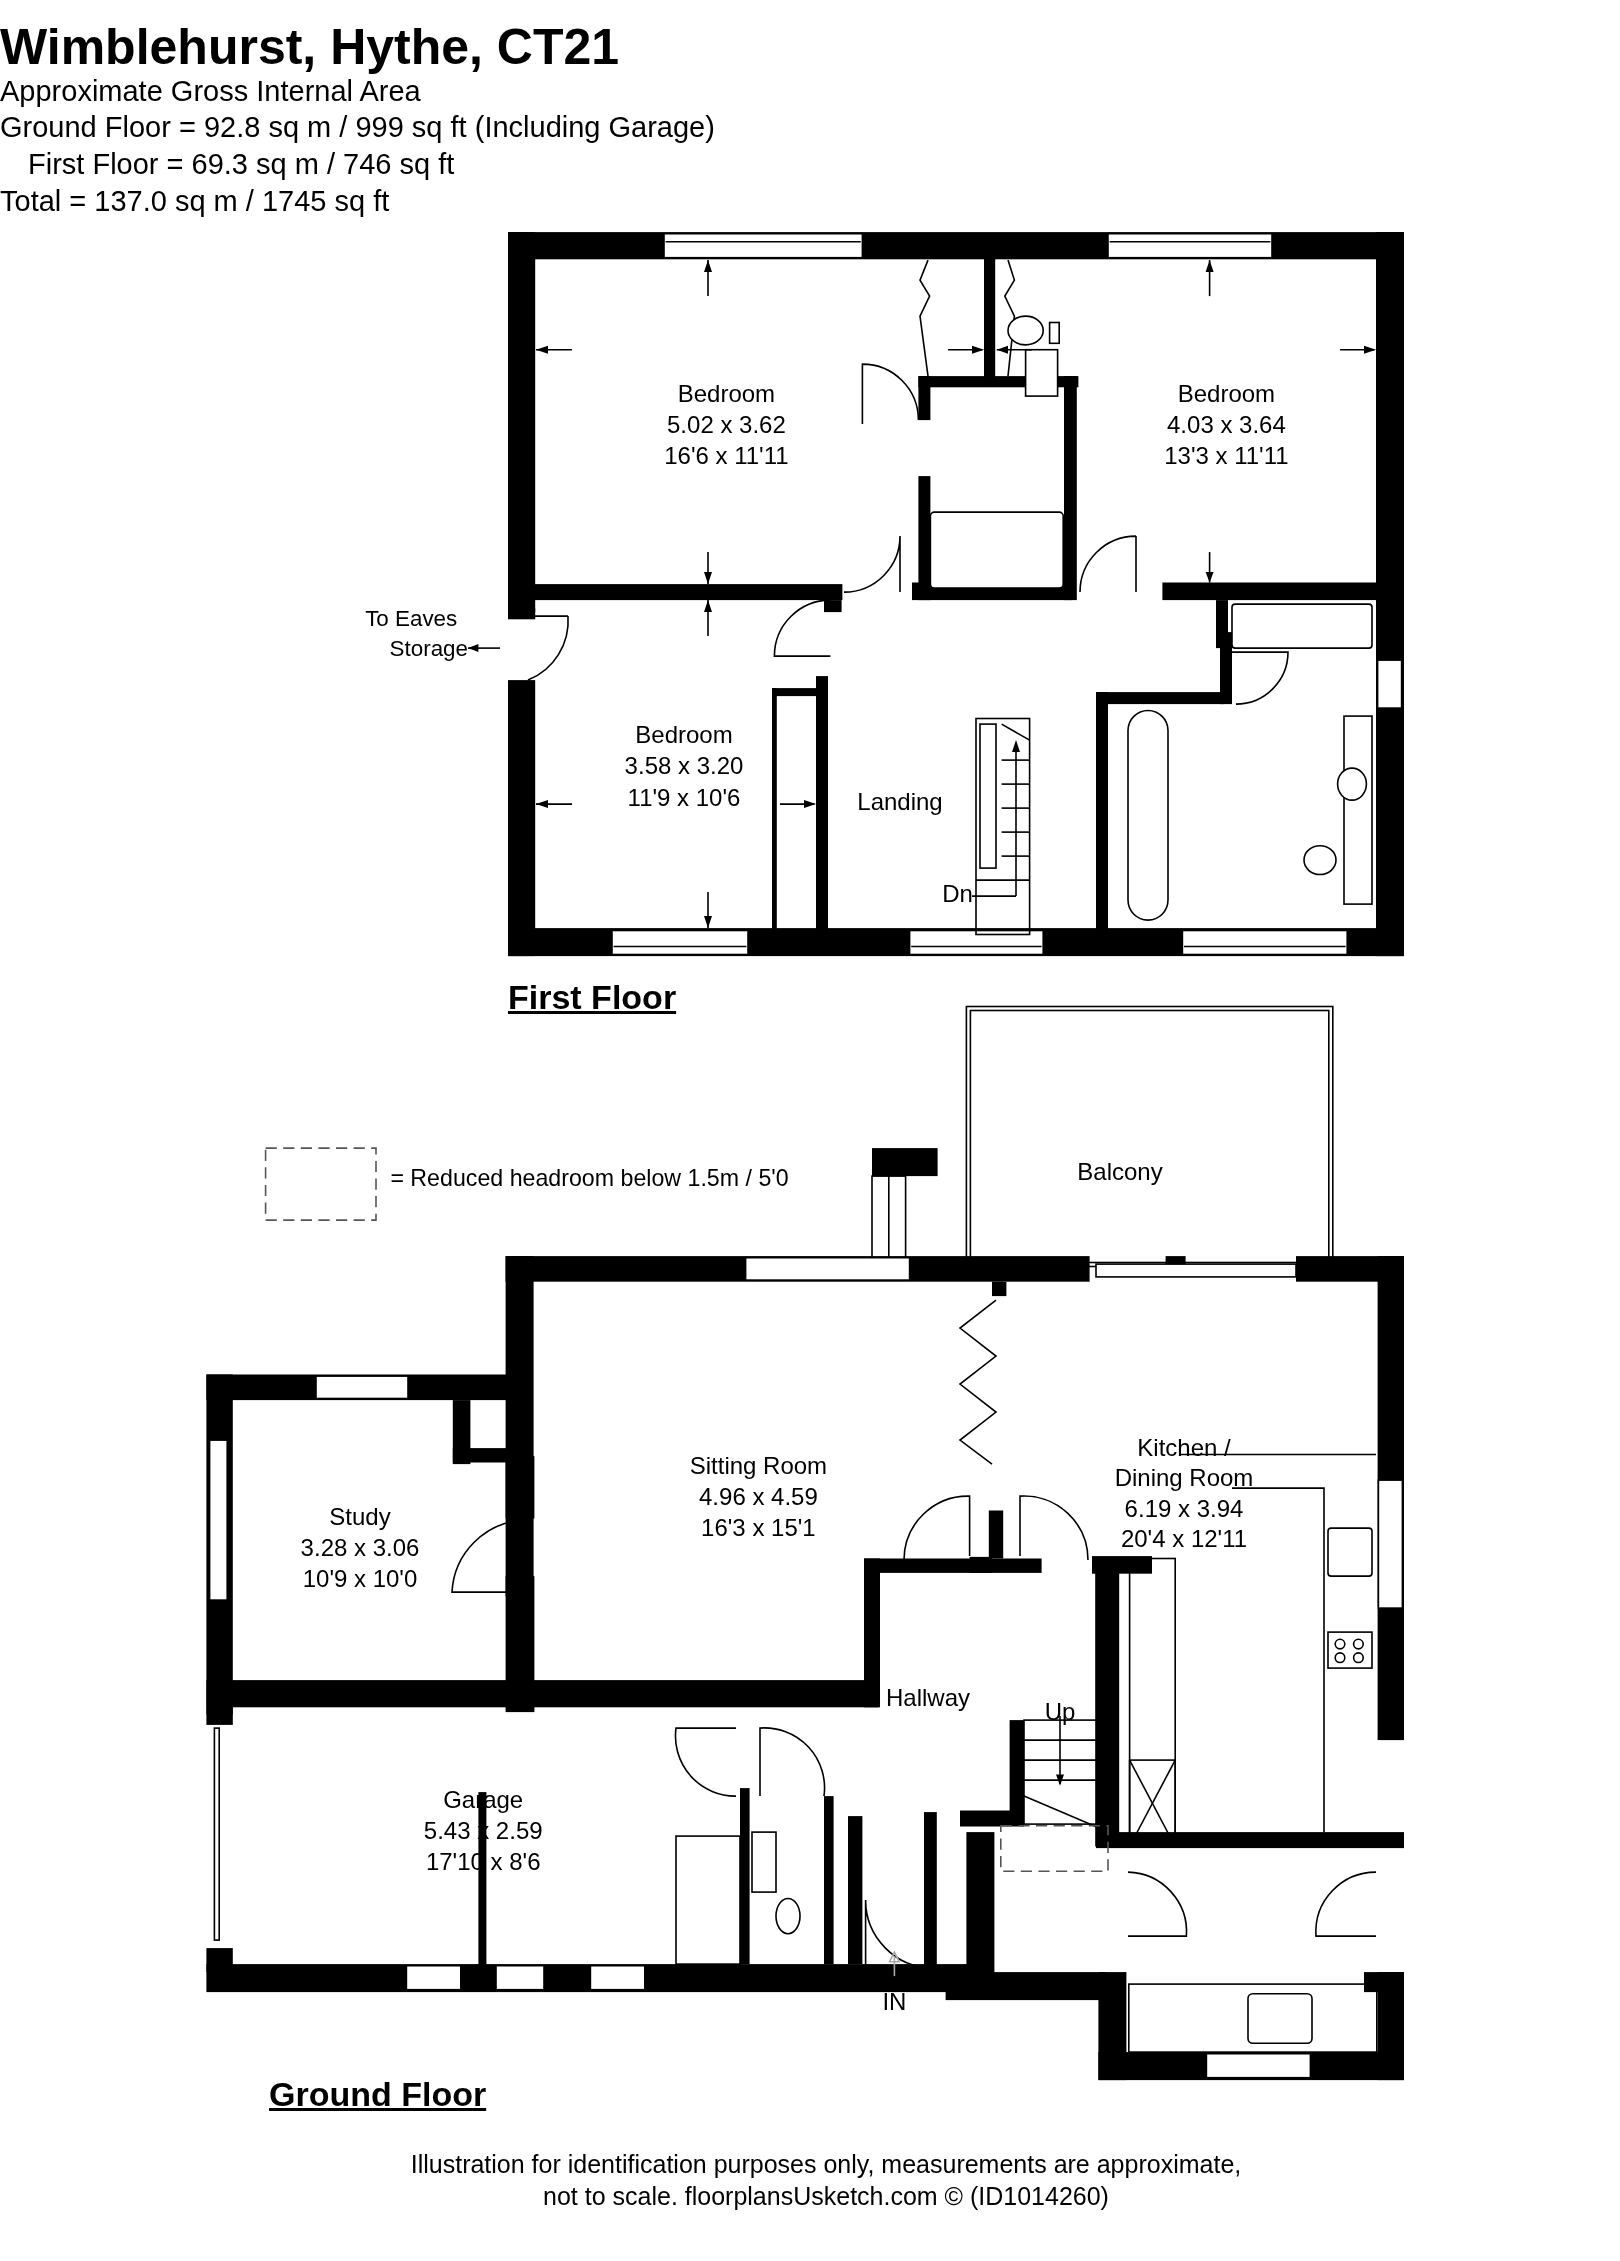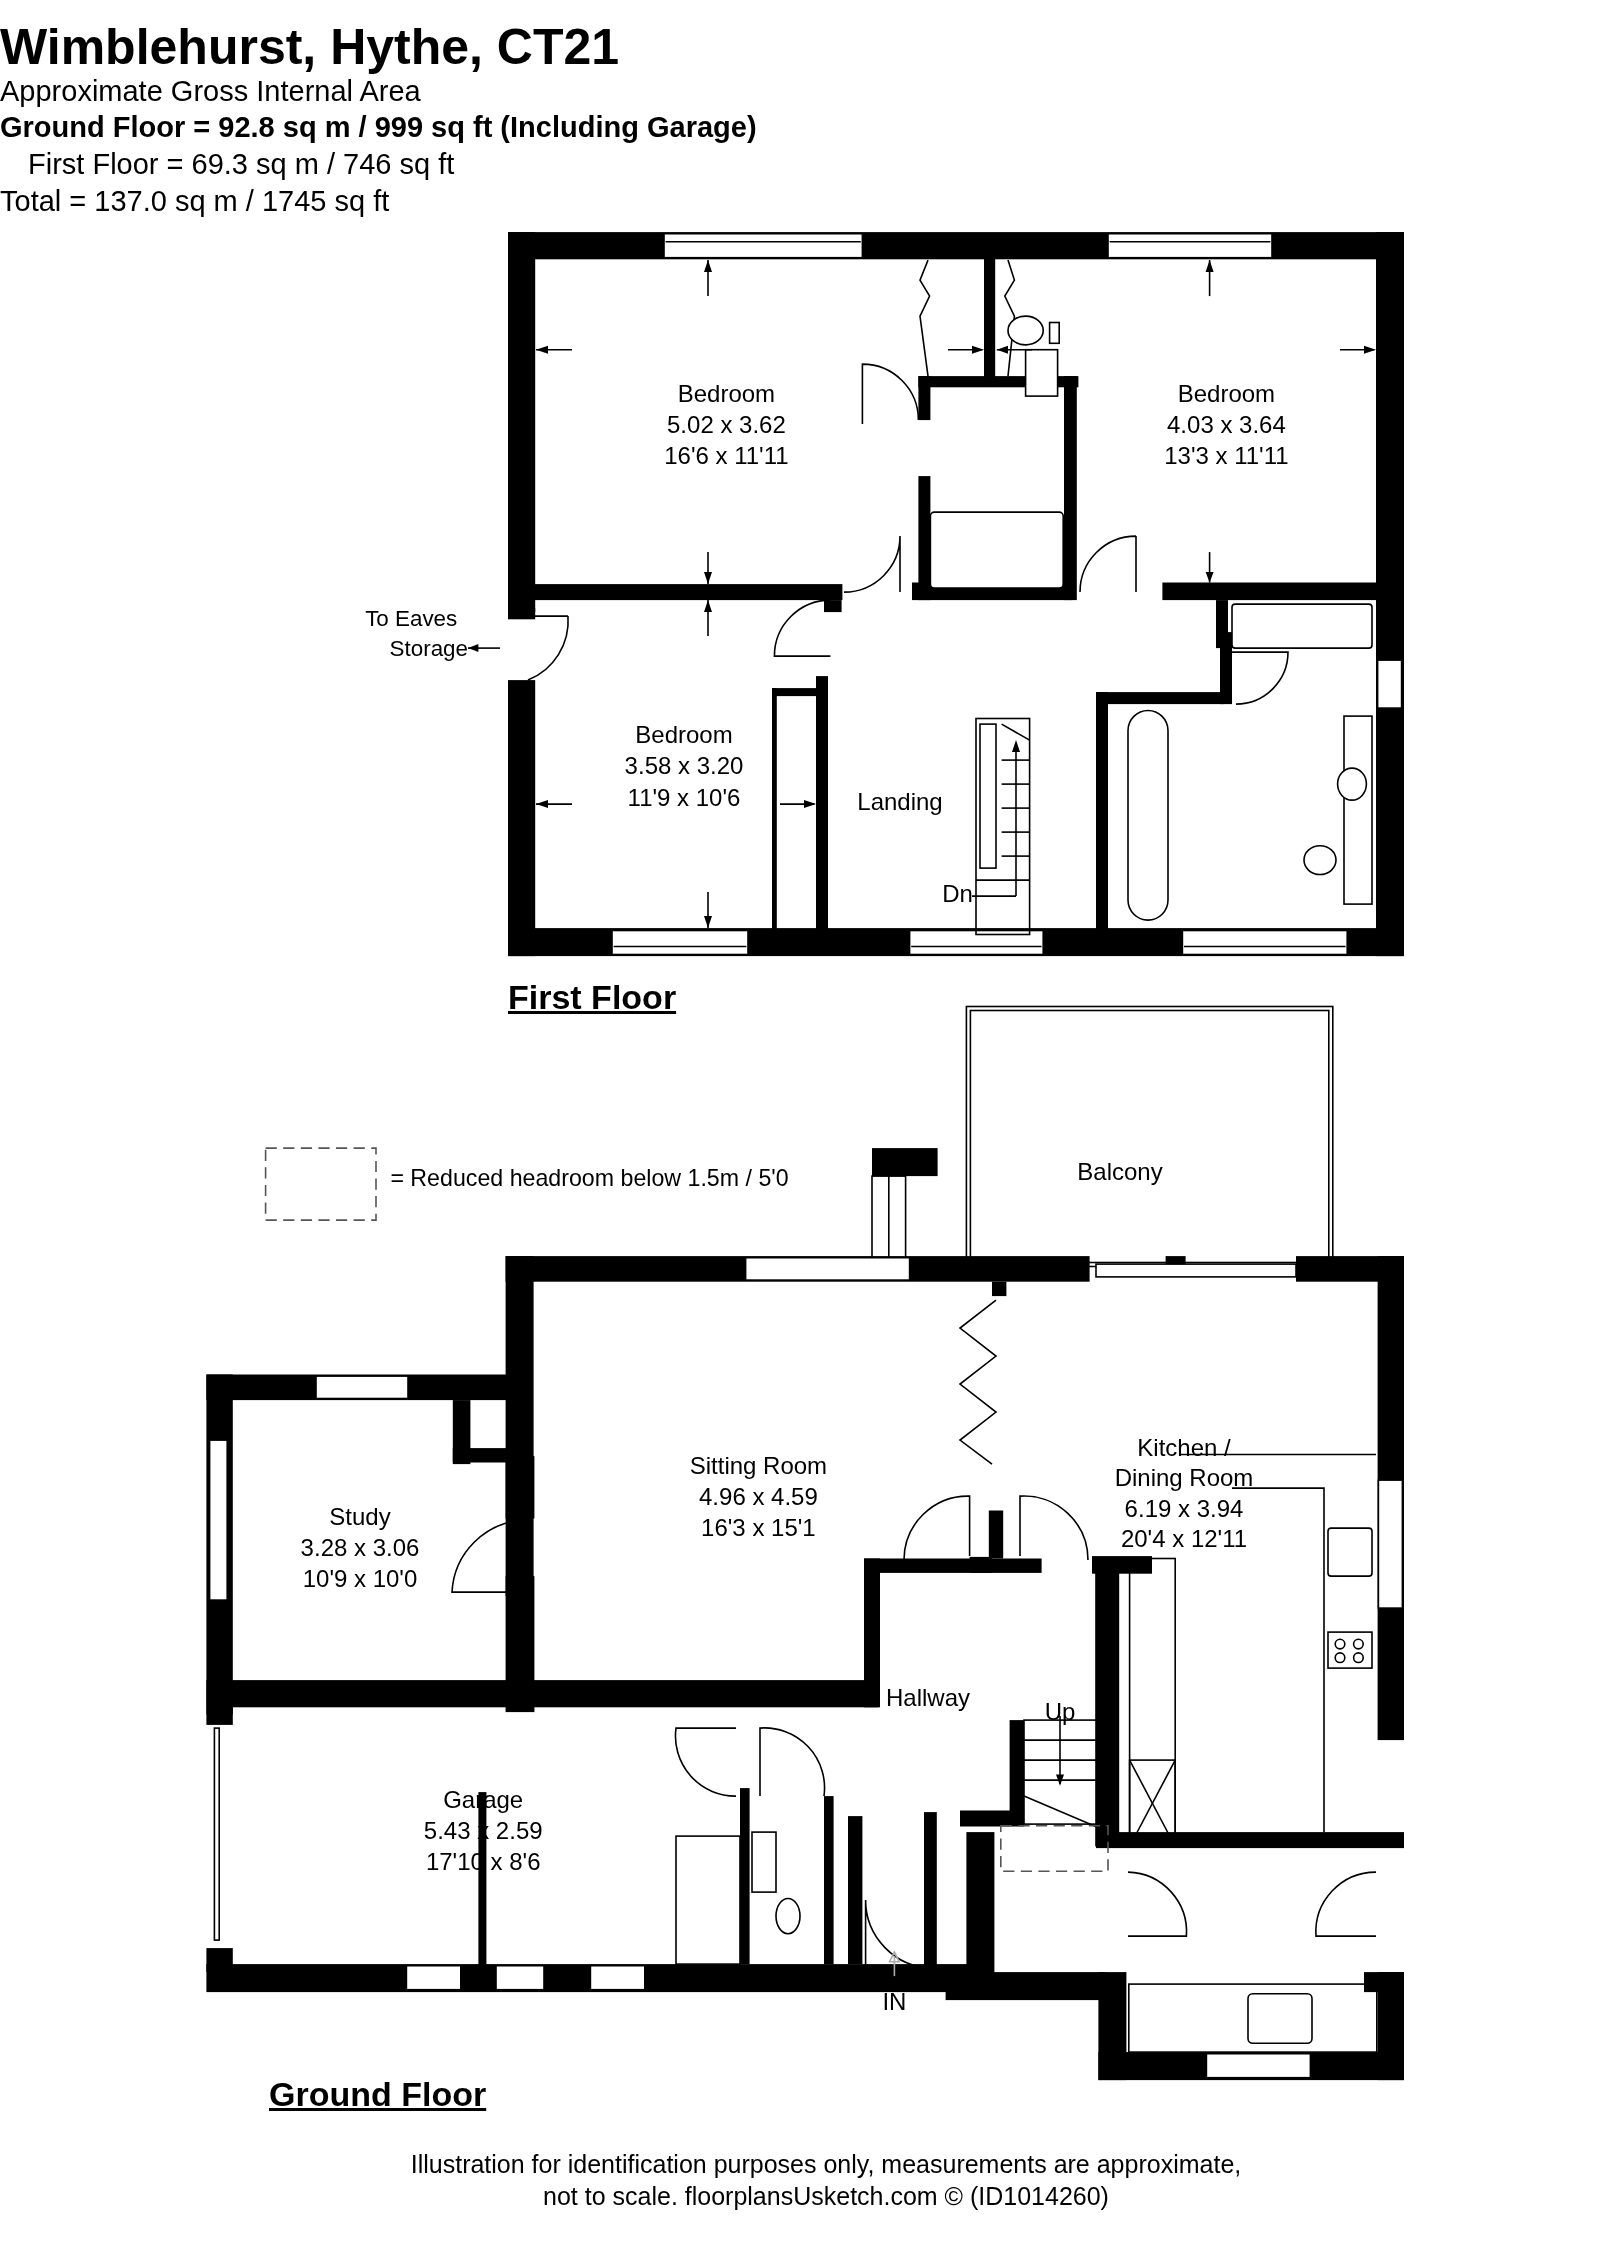--- a/index.html
+++ b/index.html
@@ -1,21 +1,21 @@
 <!DOCTYPE html>
 <html style="font-size:12.8px"><head>
 <meta charset="utf-8">
 <style>
   html,body{margin:0;padding:0;background:#fff;}
   body{width:1620px;height:2261px;position:relative;overflow:hidden;font-family:"Liberation Sans",sans-serif;color:#000;}
   .hdr{position:absolute;left:0;width:1608px;text-align:left;}
   #title{top:17.6px;font-size:50px;font-weight:bold;letter-spacing:0;}
   .sub{font-size:29px;line-height:35px;}
   #subtitle{top:74px;}
-  #gf-area{top:110px;font-weight:bold;}
+  #gf-area{top:110px;}
   #ff-area{top:147px;margin-left:28px;}
   #total-area{top:184px;}
   .floor-label{position:absolute;font-size:34px;font-weight:bold;text-decoration:underline;}
   #first-floor-label{left:508px;top:978px;}
   #ground-floor-label{left:224px;top:2075px;margin-left:45px;}
   #disclaimer{position:absolute;left:16px;width:1620px;top:2148px;text-align:center;font-size:25px;line-height:32px;}
   svg{position:absolute;left:0;top:0;}
   .room-label{font-family:"Liberation Sans",sans-serif;font-size:28px;text-anchor:middle;fill:#000;}
   .big{font-size:30px;}
   .w{fill:#000;}

